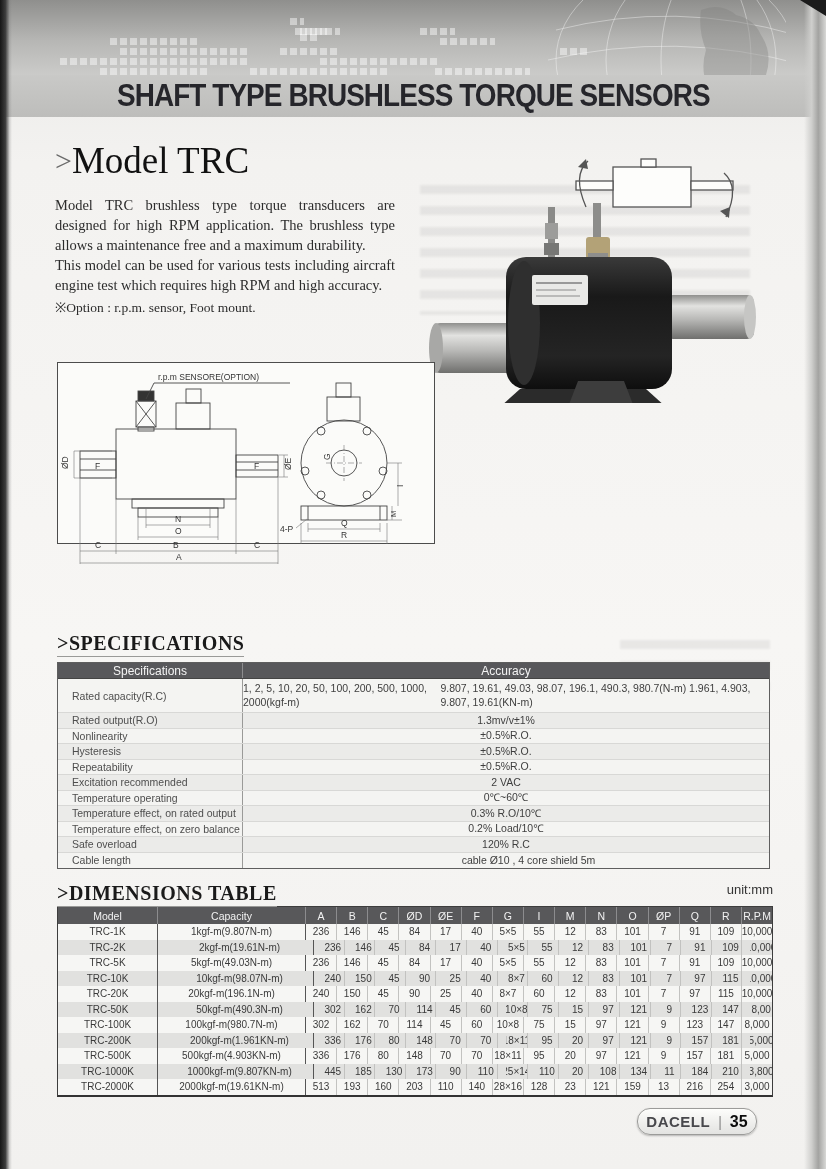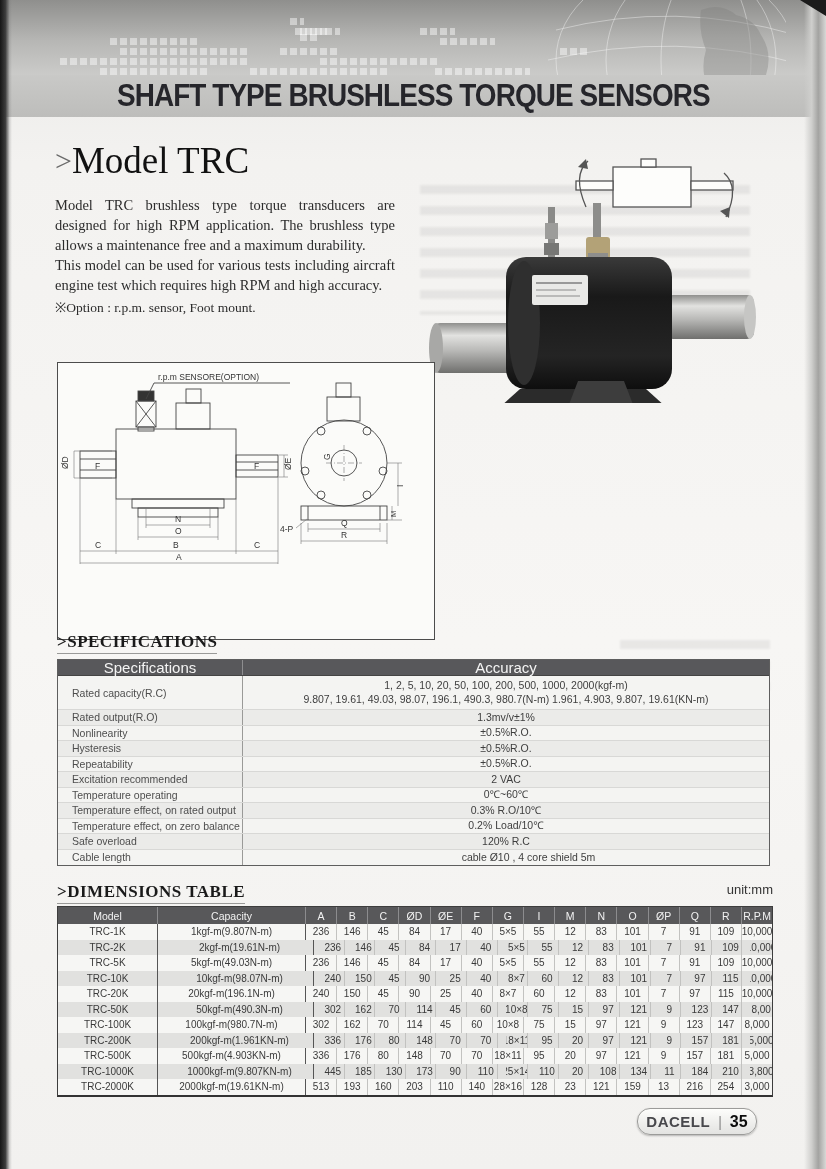--- a/index.html
+++ b/index.html
@@ -38,42 +38,42 @@
     font-size:37px;line-height:1.05;margin-bottom:14px;white-space:nowrap;}
   .intro h1 .marker{color:#6a6a6a;font-size:30px;vertical-align:2px;}
   .intro p{font-family:"Liberation Serif", serif;font-size:14.5px;line-height:1.38;
     color:#2c2c2c;text-align:justify;}
   .intro .option{font-family:"Liberation Serif", serif;font-size:13.5px;color:#2c2c2c;margin-top:3px;}
   .bleed{position:absolute;opacity:.13;filter:blur(1.2px);
     background-image:repeating-linear-gradient(to bottom,#888 0 9px,transparent 9px 21px);}
   
   .photo{position:absolute;left:428px;top:145px;}
   
-  .diagram-box{position:absolute;left:57px;top:362px;width:378px;height:278px;
+  .diagram-box{position:absolute;left:57px;top:362px;width:378px;height:182px;
     border:1px solid #4c4c4c;background:#fbfbf9;}
   .diagram-box svg{display:block;}
   
-  .sec-head{font-family:"Liberation Serif", serif;font-size:17px;font-weight:600;
+  .sec-head{font-family:"Liberation Serif", serif;font-size:20px;font-weight:600;
     letter-spacing:.5px;color:#1a1a1a;display:inline-block;border-bottom:1px solid #9a9a98;
     padding-bottom:1px;}
   .unit{float:right;font-size:13px;color:#333;font-weight:normal;}
   
   .spec-sec{position:absolute;left:57px;top:632px;width:713px;}
   .spec-table{margin-top:5px;border:1px solid #5e5e5e;background:#f4f4f2;}
   .spec-hrow{display:flex;height:16px;background:#58585b;border-bottom:1px solid #444;}
-  .spec-hrow>div{color:#f4f4f4;font-size:15px;display:flex;align-items:center;justify-content:center;}
+  .spec-hrow>div{color:#f4f4f4;font-size:12px;display:flex;align-items:center;justify-content:center;}
   .spec-hcol1{width:185px;border-right:1px solid #8d8d8f;}
   .spec-hcol2{flex:1;}
   .spec-row{display:flex;min-height:15.5px;border-bottom:1px solid #d8d8d6;background:#f4f4f2;}
   .spec-row.alt{background:#ebebe9;}
   .spec-row.tall{min-height:34px;justify-content:space-between;}
   .spec-row:last-child{border-bottom:none;gap:45px;}
   .spec-label{width:185px;border-right:1px solid #9a9a98;font-size:10.5px;color:#4e4e4e;
     display:flex;align-items:center;padding-left:14px;}
-  .spec-value{flex:1;font-size:10.5px;color:#3e3e3e;display:flex;flex-direction:column;
+  .spec-value{flex:1;font-size:10.5px;color:#3e3e3e;display:flex;flex-direction:row;
     align-items:center;justify-content:center;line-height:13.5px;}
   
   .dim-sec{position:absolute;left:57px;top:882px;width:716px;}
   .dim-head-line{height:22px;}
   .dim-table{margin-top:2px;border:1px solid #3d3d3d;border-bottom:2px solid #333;}
   .dim-hrow{display:flex;height:17px;background:#58585a;}
   .dim-hrow .dim-cell{color:#f2f2f2;font-size:10.5px;border-right:1px solid #8c8c8e;}
   .dim-hrow .dim-cell:last-child{border-right:none;}
   .dim-row{display:flex;height:15.5px;background:#f6f6f4;}
   .dim-row.alt{background:#e1e1df;gap:8px;}

